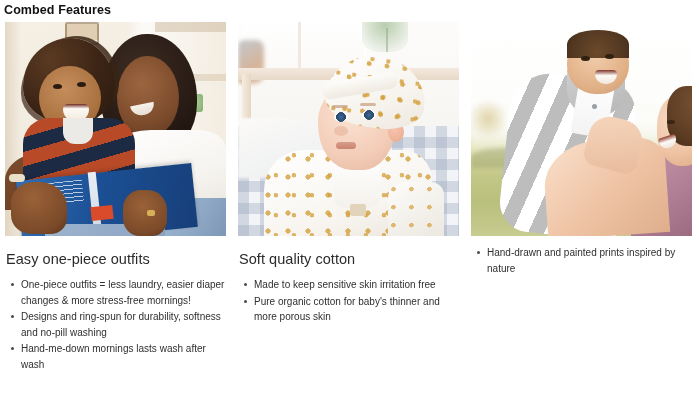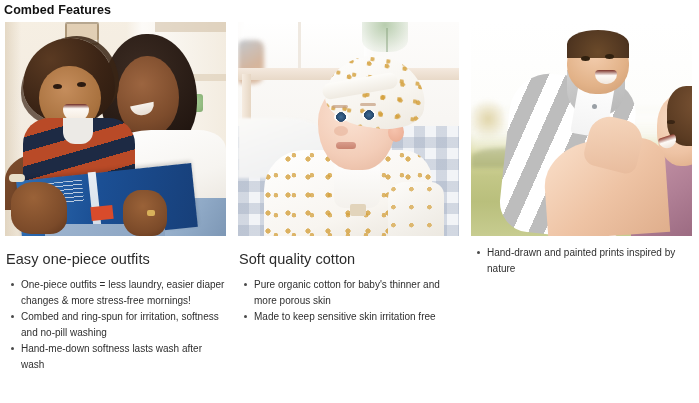--- a/index.html
+++ b/index.html
@@ -493,22 +493,22 @@
       <div class="layer book-badge"></div>
       <div class="layer jeans2"></div>
       <div class="layer hand-l"></div>
       <div class="layer bracelet"></div>
       <div class="layer hand-r"></div>
       <div class="layer ring"></div>
     </div>
     <div class="feature-heading">Easy one-piece outfits</div>
     <ul class="feature-list">
       <li>One-piece outfits = less laundry, easier diaper changes &amp; more stress-free mornings!</li>
-      <li>Combed and ring-spun for irritation, softness and no-pill washing</li>
-      <li>Hand-me-down softness lasts wash after wash</li>
+      <li>Designs and ring-spun for durability, softness and no-pill washing</li>
+      <li>Hand-me-down mornings lasts wash after wash</li>
     </ul>
   </div>
 
   <div class="feature-col">
     <div class="photo img2" aria-label="Baby in white print hat and outfit crawling on a gray gingham crib sheet">
       <div class="layer window"></div>
       <div class="layer win-bar"></div>
       <div class="layer plant"></div>
       <div class="layer plant-stem"></div>
       <div class="layer adult-blur"></div>
@@ -526,22 +526,22 @@
       <div class="layer hat-brim"></div>
       <div class="layer brow-l"></div>
       <div class="layer brow-r"></div>
       <div class="layer eye-l"></div>
       <div class="layer eye-r"></div>
       <div class="layer nose"></div>
       <div class="layer mouth"></div>
     </div>
     <div class="feature-heading">Soft quality cotton</div>
     <ul class="feature-list">
+      <li>Made to keep sensitive skin irritation free</li>
       <li>Pure organic cotton for baby's thinner and more porous skin</li>
-      <li>Made to keep sensitive skin irritation free</li>
     </ul>
   </div>
 
   <div class="feature-col">
     <div class="photo img3" aria-label="Mother lifting smiling baby wearing gray and white striped outfit outdoors">
       <div class="layer horizon-blur"></div>
       <div class="layer tree"></div>
       <div class="layer hill"></div>
       <div class="layer baby-body"></div>
       <div class="layer baby-hood"></div>

